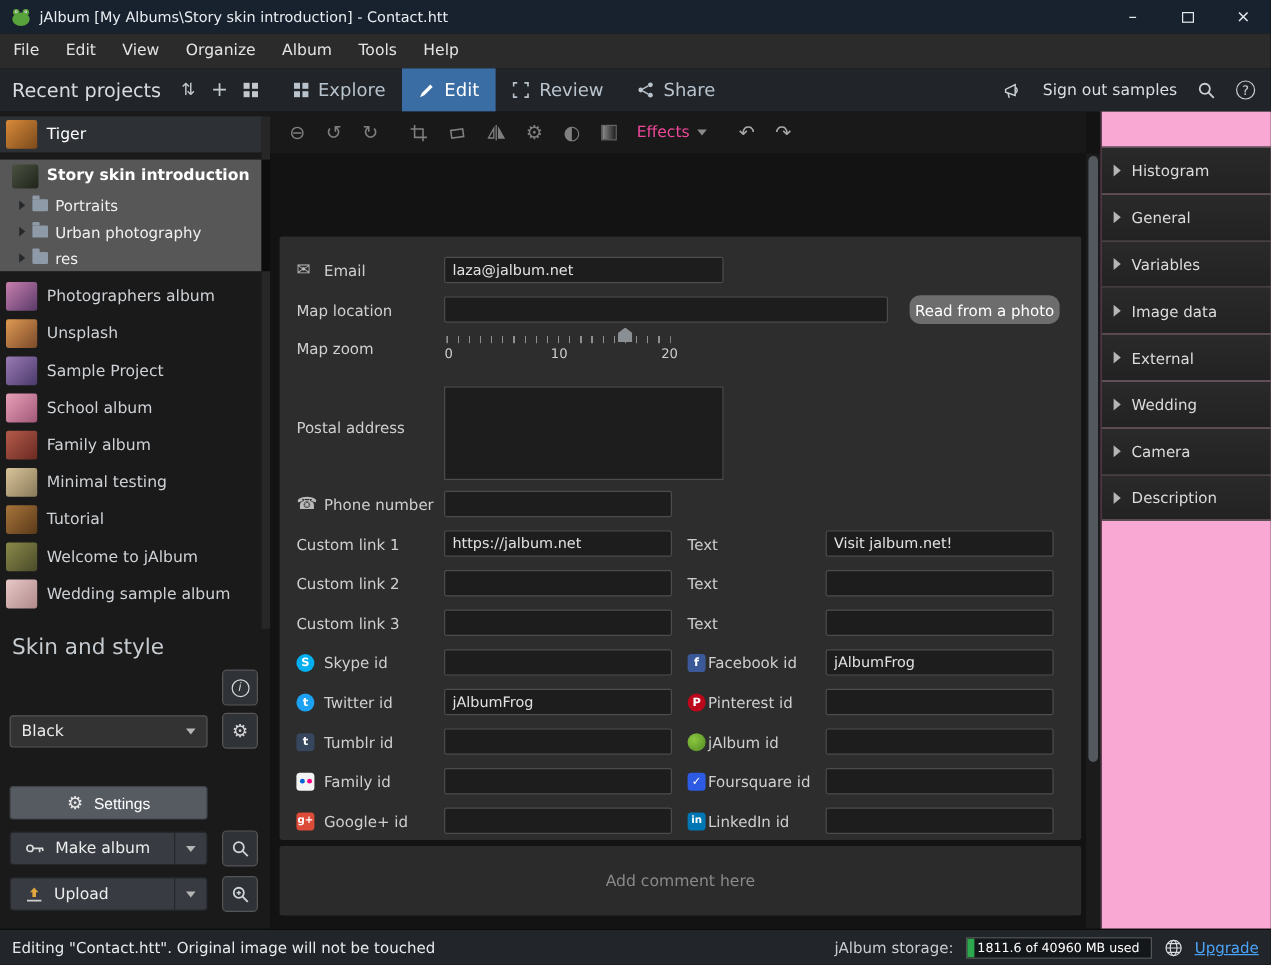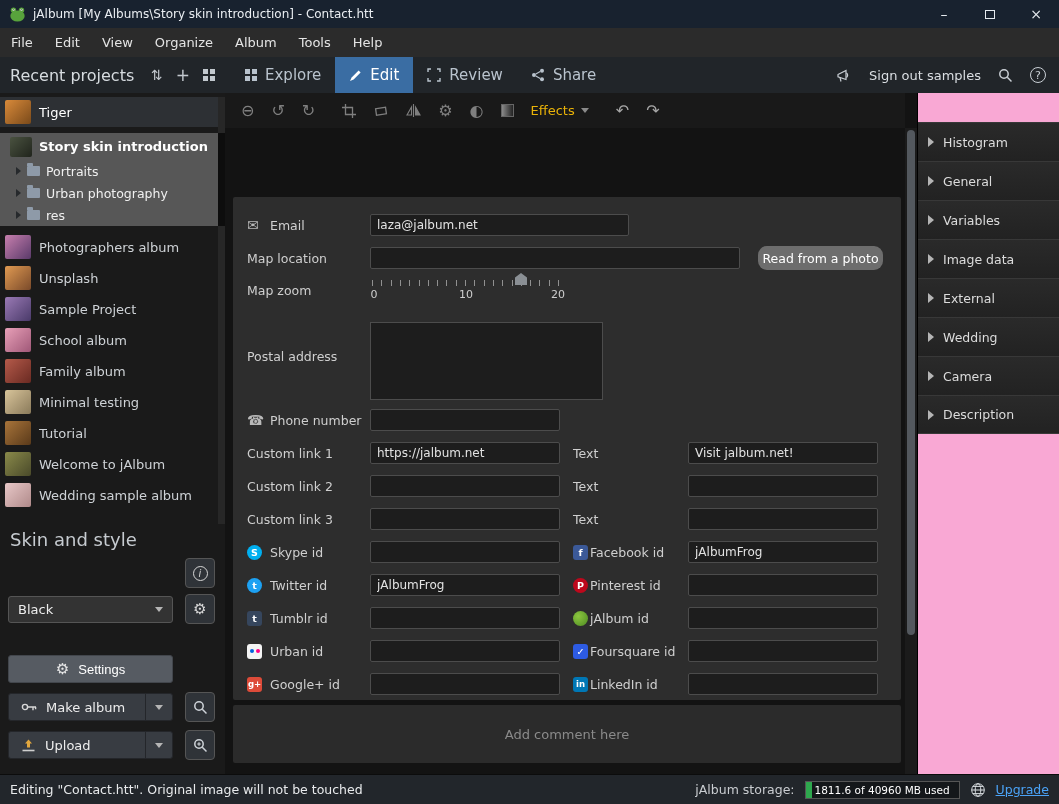--- a/index.html
+++ b/index.html
@@ -87,34 +87,34 @@
     border:1px solid #24262a; border-radius:3px; color:#ededed; display:flex; font-size:13px; }
   .split-main { flex:1; display:flex; align-items:center; gap:9px; padding-left:12px; height:100%; }
   .split-arrow { width:27px; border-left:1px solid #24262a; display:flex; align-items:center; justify-content:center; }
 
   
   .main-toolbar { position:absolute; top:93px; left:225px; width:680px; height:35px; background:#191919;
     display:flex; align-items:center; gap:17px; padding-left:16px; color:#7f7f7f; font-size:16px; }
   .ticon { display:flex; align-items:center; }
   .ticon.m-l { margin-left:10px; }
   .levels-sq { width:13px; height:13px; border:1px solid #666; background:linear-gradient(90deg,#8a8a8a,#222); }
-  .fx { display:flex; align-items:center; gap:6px; color:#eab308; font-size:13px; }
+  .fx { display:flex; align-items:center; gap:6px; color:#ec4899; font-size:13px; }
   .fx .caret { border-top-color:#8a8a8a; margin-left:0; }
   .histicon { color:#a8a8a8; }
 
   .content { position:absolute; top:128px; left:225px; width:680px; height:646px; background:#131313; }
   .form-panel { position:absolute; top:69px; left:8px; width:668px; height:503px; background:#2d2d2d; border-radius:2px; }
   .frow { position:absolute; left:14px; width:640px; height:24px; display:flex; align-items:center;
     color:#cfcfcf; font-size:12.5px; }
   .ficon { width:23px; color:#b9b9b9; font-size:14px; display:flex; align-items:center; }
   .flabel { width:100px; }
   .flabel.wide { width:123px; }
   input.f { height:22px; background:#1d1d1d; border:1px solid #4c4c4c; border-radius:2px;
     color:#e2e2e2; font-size:12px; padding:0 6px; font-family:inherit; }
-  .w190 { width:190px; } .w233 { width:259px; } .w370 { width:370px; }
+  .w190 { width:190px; } .w233 { width:233px; } .w370 { width:370px; }
   .read-btn { margin-left:18px; width:125px; height:24px; background:#6d6d6d; border:none;
     border-radius:9px; color:#fff; font-size:12.5px; font-family:inherit; }
   .rcol { position:absolute; left:326px; top:0; height:24px; display:flex; align-items:center; }
   .ricon { width:17px; display:flex; align-items:center; }
   .rlabel { width:98px; }
   .rlabel.wide { width:115px; }
   .slider { position:relative; width:195px; height:34px; }
   .ticks { position:absolute; top:7px; left:2px; width:187px; height:6px;
     background:repeating-linear-gradient(to right,#909090 0 1px,transparent 1px 9.3px); }
   .snum { position:absolute; top:15px; font-size:11px; color:#cfcfcf; transform:translateX(-50%); }
@@ -559,21 +559,21 @@
             </span>
           <span class="rlabel">jAlbum id</span>
           <input class="f w190" value="" style="">
         </div>
       </div>
 
       <div class="frow" style="top:442px">
         <span class="ficon">
             <span class="badge flickr"></span>
           </span>
-        <span class="flabel">Urban id</span>
+        <span class="flabel">Family id</span>
         <input class="f w190" value="" style="">
         <div class="rcol">
           <span class="ricon">
               <span class="badge foursquare">✓</span>
             </span>
           <span class="rlabel">Foursquare id</span>
           <input class="f w190" value="" style="">
         </div>
       </div>
 

